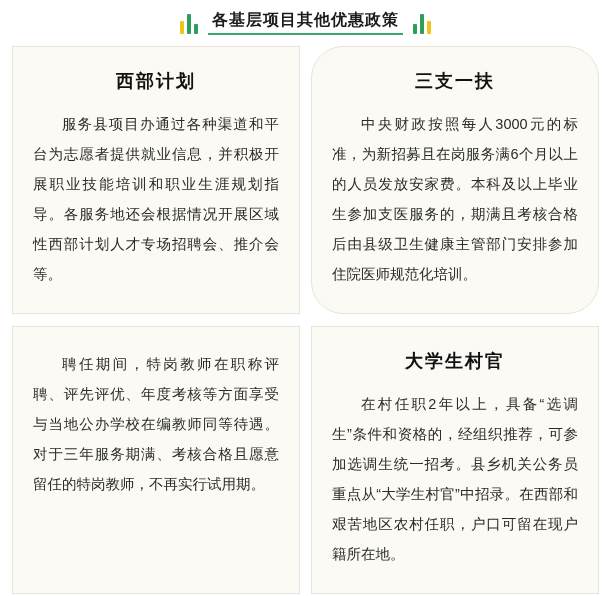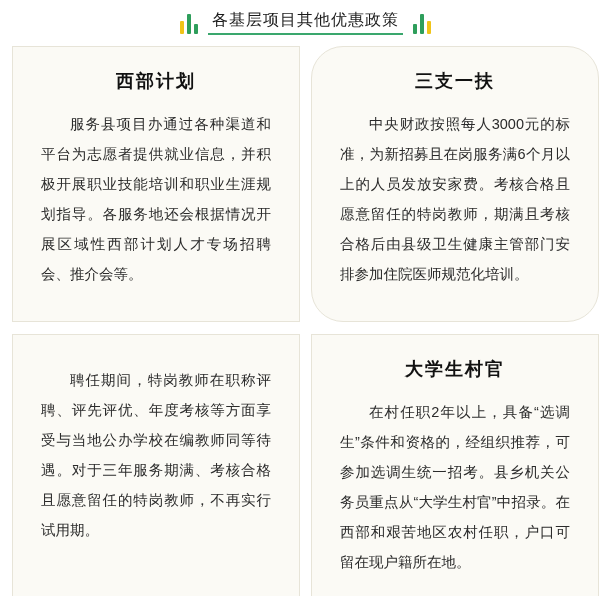--- a/index.html
+++ b/index.html
@@ -41,21 +41,21 @@
   }
   .bars.left span:nth-child(1) { height: 13px; background: #f0c419; }
   .bars.left span:nth-child(2) { height: 20px; background: #2e9e5b; }
   .bars.left span:nth-child(3) { height: 10px; background: #2e9e5b; }
   .bars.right span:nth-child(1) { height: 10px; background: #2e9e5b; }
   .bars.right span:nth-child(2) { height: 20px; background: #2e9e5b; }
   .bars.right span:nth-child(3) { height: 13px; background: #f0c419; }
 
   .header-title {
     font-size: 16px;
-    font-weight: normal;
+    font-weight: bold;
     color: #1b1b1b;
     letter-spacing: 1px;
     border-bottom: 2px solid #3aa76d;
     padding: 0 4px 4px 4px;
     line-height: 18px;
     white-space: nowrap;
   }
 
   
   .grid {
@@ -81,21 +81,21 @@
     letter-spacing: 2px;
     margin: 4px 0 16px 0;
   }
   .card-body {
     font-size: 14.5px;
     line-height: 30px;
     color: #2b2b2b;
     text-align: justify;
     text-justify: inter-ideograph;
     text-indent: 2em;
-    margin: 12px;
+    margin: 4px;
   }
   .card.tall-left { min-height: 238px; }
   .card.tall-right { min-height: 238px; border-radius: 32px; }
   .card.bottom { min-height: 258px; }
 </style>
 </head>
 <body>
 
 <div class="page">
 
@@ -115,21 +115,21 @@
 
   <div class="grid">
 
     <div class="card tall-left">
       <div class="card-title">西部计划</div>
       <p class="card-body">服务县项目办通过各种渠道和平台为志愿者提供就业信息，并积极开展职业技能培训和职业生涯规划指导。各服务地还会根据情况开展区域性西部计划人才专场招聘会、推介会等。</p>
     </div>
 
     <div class="card tall-right">
       <div class="card-title">三支一扶</div>
-      <p class="card-body">中央财政按照每人3000元的标准，为新招募且在岗服务满6个月以上的人员发放安家费。考核合格且愿意留任的特岗教师，期满且考核合格后由县级卫生健康主管部门安排参加住院医师规范化培训。</p>
+      <p class="card-body">中央财政按照每人3000元的标准，为新招募且在岗服务满6个月以上的人员发放安家费。本科及以上毕业生参加支医服务的，期满且考核合格后由县级卫生健康主管部门安排参加住院医师规范化培训。</p>
     </div>
 
     <div class="card bottom">
       <p class="card-body">聘任期间，特岗教师在职称评聘、评先评优、年度考核等方面享受与当地公办学校在编教师同等待遇。对于三年服务期满、考核合格且愿意留任的特岗教师，不再实行试用期。</p>
     </div>
 
     <div class="card bottom">
       <div class="card-title">大学生村官</div>
       <p class="card-body">在村任职2年以上，具备“选调生”条件和资格的，经组织推荐，可参加选调生统一招考。县乡机关公务员重点从“大学生村官”中招录。在西部和艰苦地区农村任职，户口可留在现户籍所在地。</p>
     </div>

